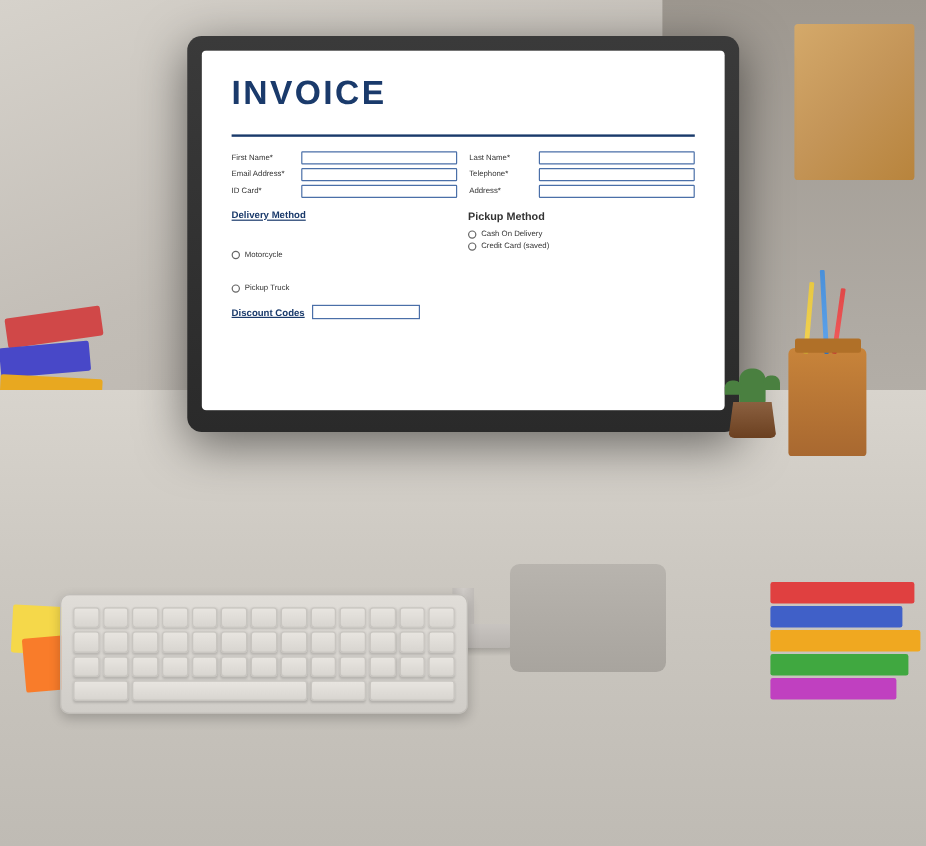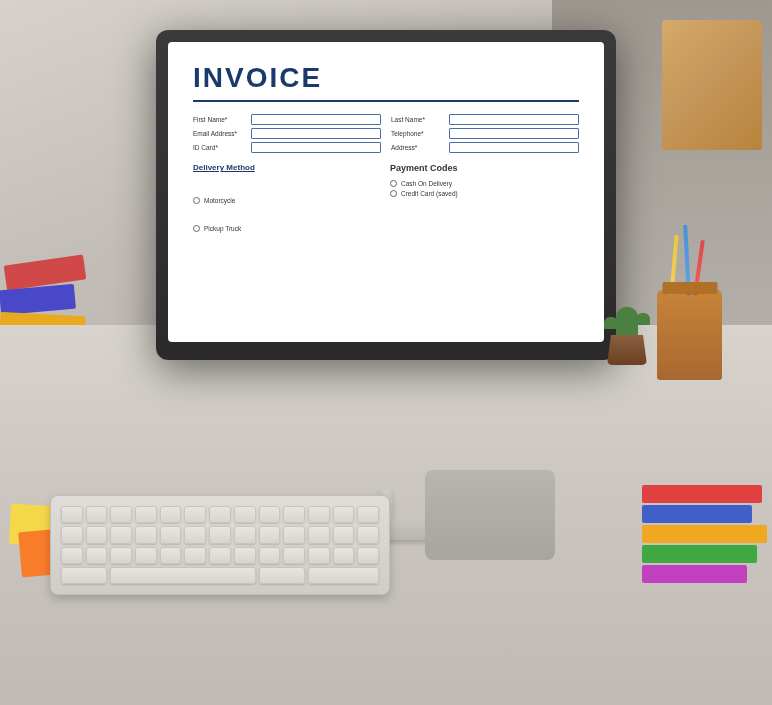--- a/index.html
+++ b/index.html
@@ -296,21 +296,21 @@
       background: #fff;
       height: 100%;
       font-family: Arial, sans-serif;
     }
 
     .invoice-title {
       font-size: 28px;
       font-weight: 900;
       color: #1a3a6b;
       letter-spacing: 2px;
-      margin-bottom: 6px;
+      margin-bottom: 18px;
     }
 
     .invoice-divider {
       height: 2px;
       background: #1a3a6b;
       margin-bottom: 12px;
     }
 
     .billing-address-label {
       font-size: 8px;
@@ -524,32 +524,36 @@
               <div class="radio-circle"></div>
               <span>Motorcycle</span>
             </div>
             <div class="radio-option">
               <div class="radio-circle"></div>
               <span>Pickup Truck</span>
             </div>
           </div>
 
           <div class="payment-section">
-            <div class="payment-title">Payment Codes</div>
+            <div class="payment-title">Pickup Method</div>
             <div class="radio-option">
               <div class="radio-circle"></div>
               <span>Cash On Delivery</span>
             </div>
             <div class="radio-option">
               <div class="radio-circle"></div>
               <span>Credit Card (saved)</span>
             </div>
           </div>
         </div>
 
+        <div class="discount-row">
+          <div class="discount-label">Discount Codes</div>
+          <div class="discount-input"></div>
+        </div>
       </div>
     </div>
   </div>
 </div>
 
 <div class="mousepad"></div>
 
 <div class="keyboard">
   <div class="keyboard-keys">
 

